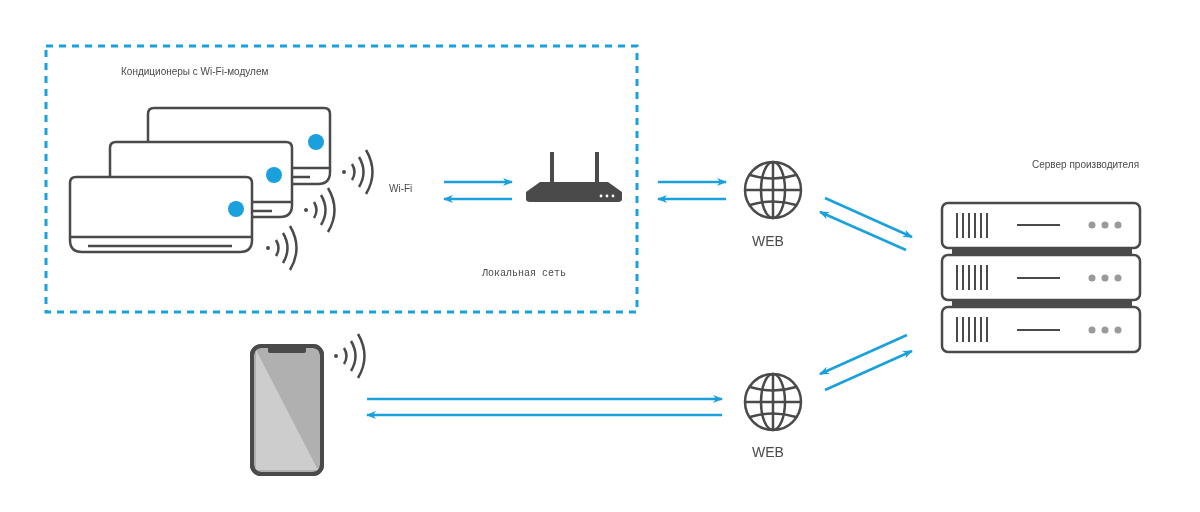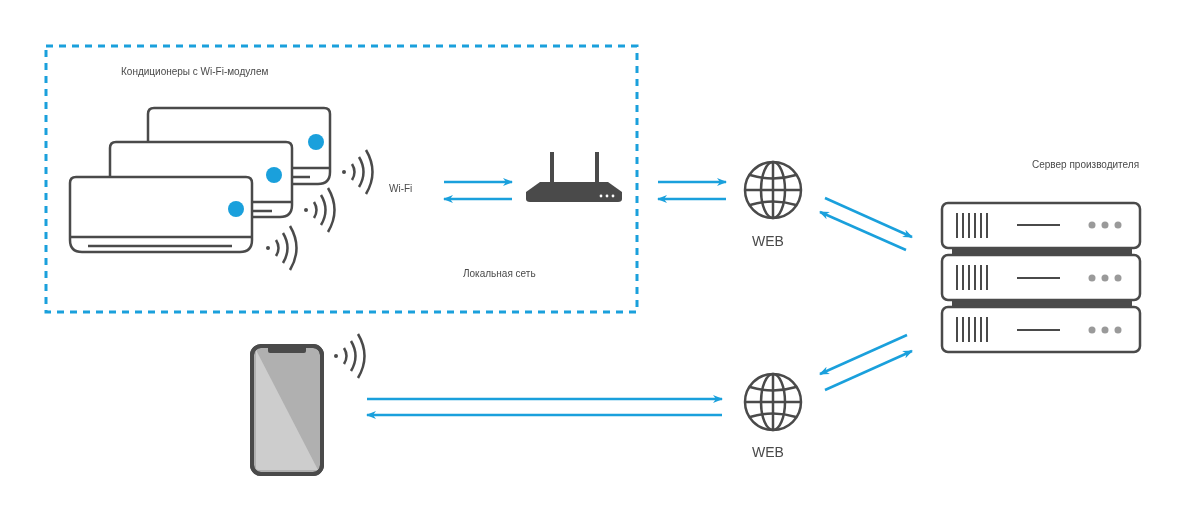--- a/index.html
+++ b/index.html
@@ -183,16 +183,16 @@
   <g stroke="#4a4a4a" stroke-width="2.5" fill="none">
     <circle cx="336" cy="356" r="2" fill="#4a4a4a" stroke="none"></circle>
     <path d="M344,348 Q349,356 344,364"></path>
     <path d="M351,341 Q360,356 351,371"></path>
     <path d="M358,334 Q371,356 358,378"></path>
   </g>
 </svg>
 
 <div class="lbl" style="left:121px; top:66px;">Кондиционеры с Wi-Fi-модулем</div>
 <div class="lbl" style="left:389px; top:173px;margin-top:10px;">Wi-Fi</div>
-<div class="lbl" style="left:463px; top:268px;">Локальная сеть</div>
+<div class="lbl" style="left:482px; top:268px;font-family:Liberation Mono, monospace;">Локальная сеть</div>
 <div class="lbl" style="left:752px; top:233px; font-size:14px;">WEB</div>
 <div class="lbl" style="left:752px; top:444px; font-size:14px;">WEB</div>
 <div class="lbl" style="left:992px; top:159px;margin-left:40px;">Сервер производителя</div>
 
 </body></html>

